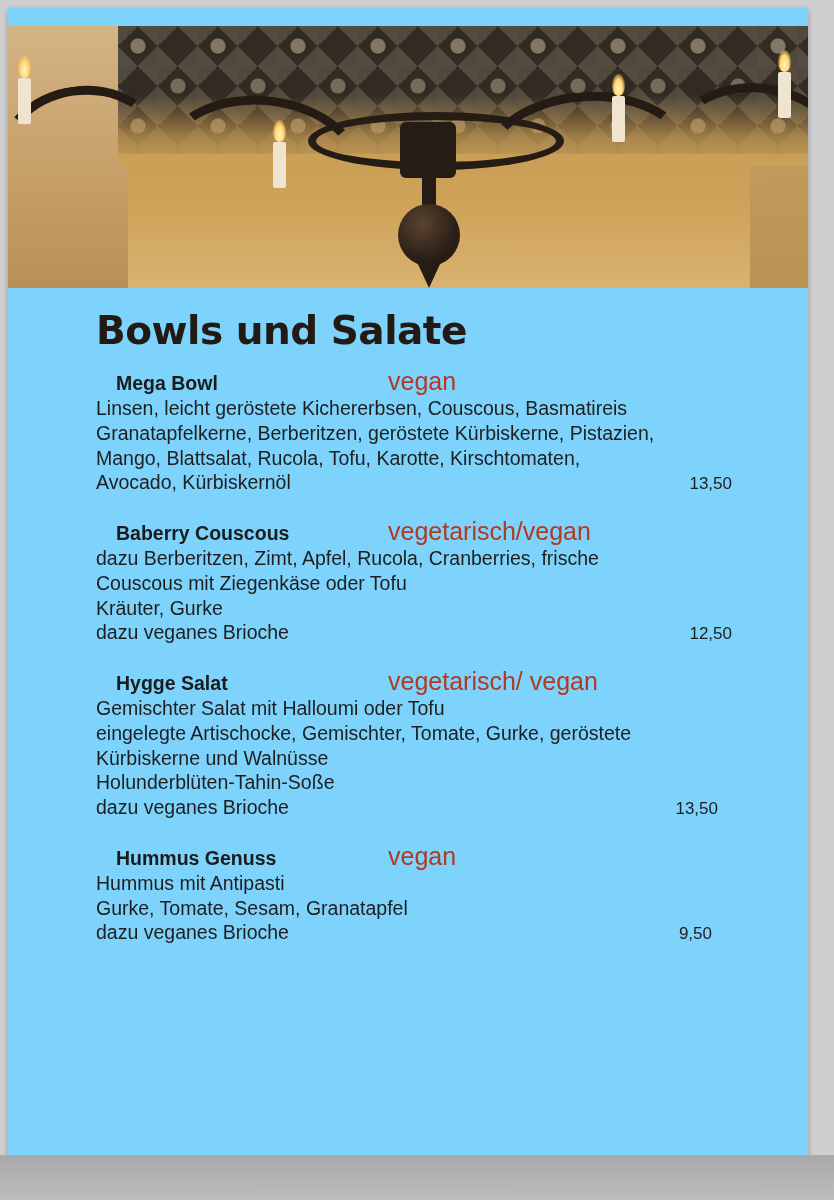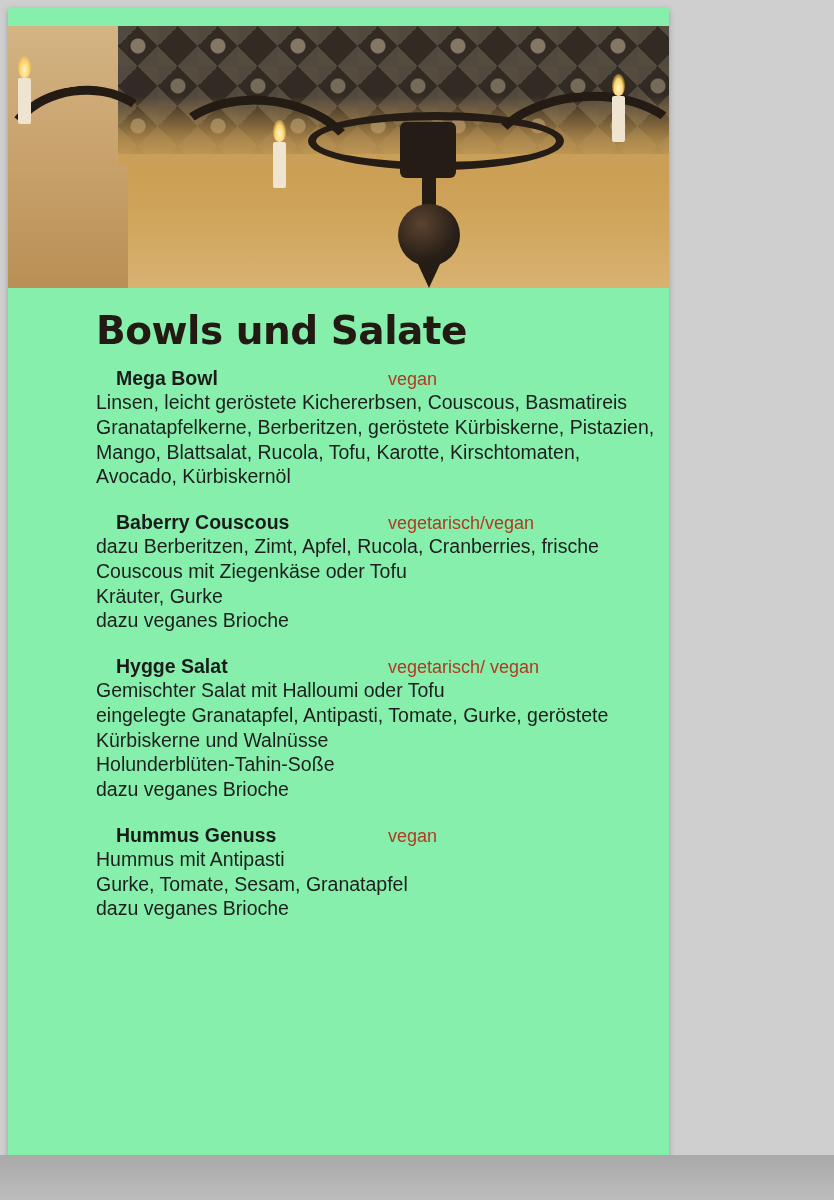--- a/index.html
+++ b/index.html
@@ -17,23 +17,23 @@
     position: relative;
     width: 834px;
     height: 1200px;
     background: #cfcfcf;
   }
   
   .sheet {
     position: absolute;
     left: 8px;
     top: 8px;
-    width: 661px;
+    width: 800px;
     height: 1155px;
-    background: #86efac;
+    background: #7dd3fc;
     box-shadow: 0 2px 6px rgba(0,0,0,0.25);
     overflow: hidden;
   }
   
   .photo {
     position: absolute;
     left: 0;
     top: 18px;
     width: 812px;
     height: 262px;
@@ -147,21 +147,21 @@
     align-items: baseline;
     margin-left: 20px;
   }
   .item-name {
     font-size: 19.5px;
     font-weight: 700;
     color: #1b1b1b;
     width: 272px;
   }
   .item-tag {
-    font-size: 18px;
+    font-size: 25px;
     color: #b03a22;
   }
   .desc-line {
     font-size: 19.5px;
     color: #1e1e1e;
     line-height: 1.27;
     display: flex;
     justify-content: space-between;
     align-items: baseline;
   }
@@ -271,21 +271,21 @@
 
       <div class="item">
         <div class="item-head">
           <div class="item-name">Hygge Salat</div>
           <div class="item-tag">vegetarisch/ vegan</div>
         </div>
         <div class="desc-line">
             <span class="txt">Gemischter Salat mit Halloumi oder Tofu</span>
           </div>
         <div class="desc-line">
-            <span class="txt">eingelegte Granatapfel, Antipasti, Tomate, Gurke, geröstete</span>
+            <span class="txt">eingelegte Artischocke, Gemischter, Tomate, Gurke, geröstete</span>
           </div>
         <div class="desc-line">
             <span class="txt">Kürbiskerne und Walnüsse</span>
           </div>
         <div class="desc-line">
             <span class="txt">Holunderblüten-Tahin-Soße</span>
           </div>
         <div class="desc-line price-row">
           <span class="txt">dazu veganes Brioche</span>
           <span class="price price-indent-2">13,50</span>

